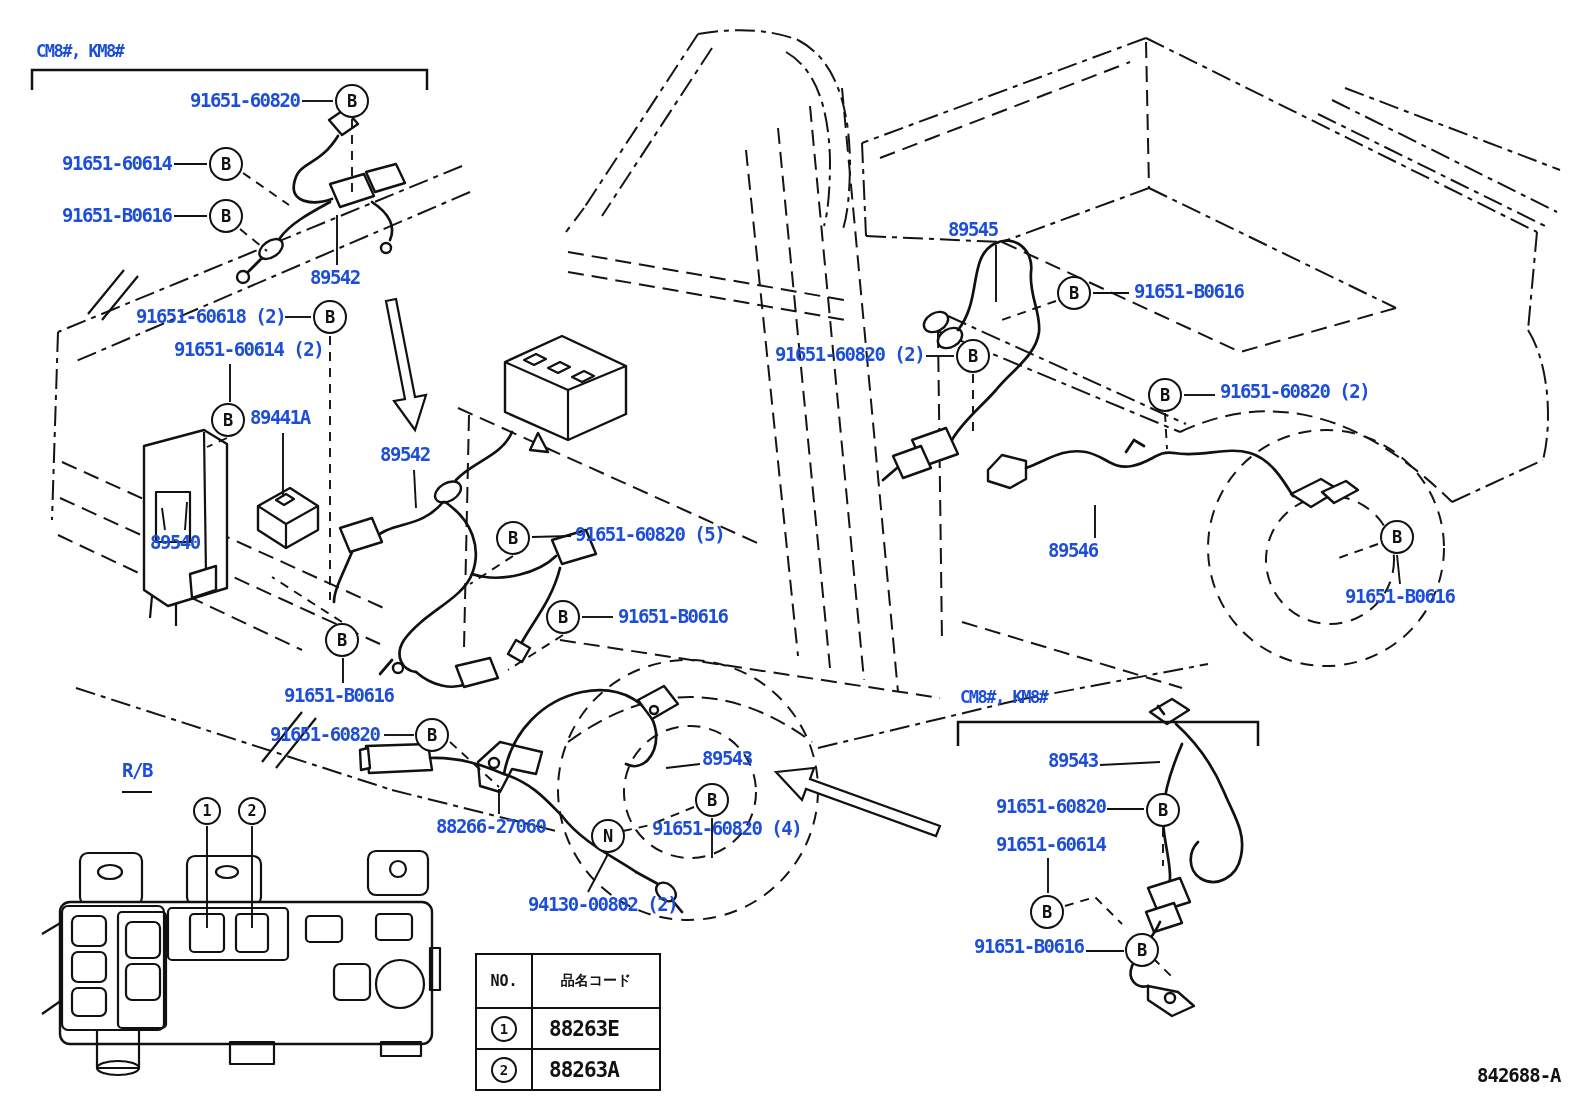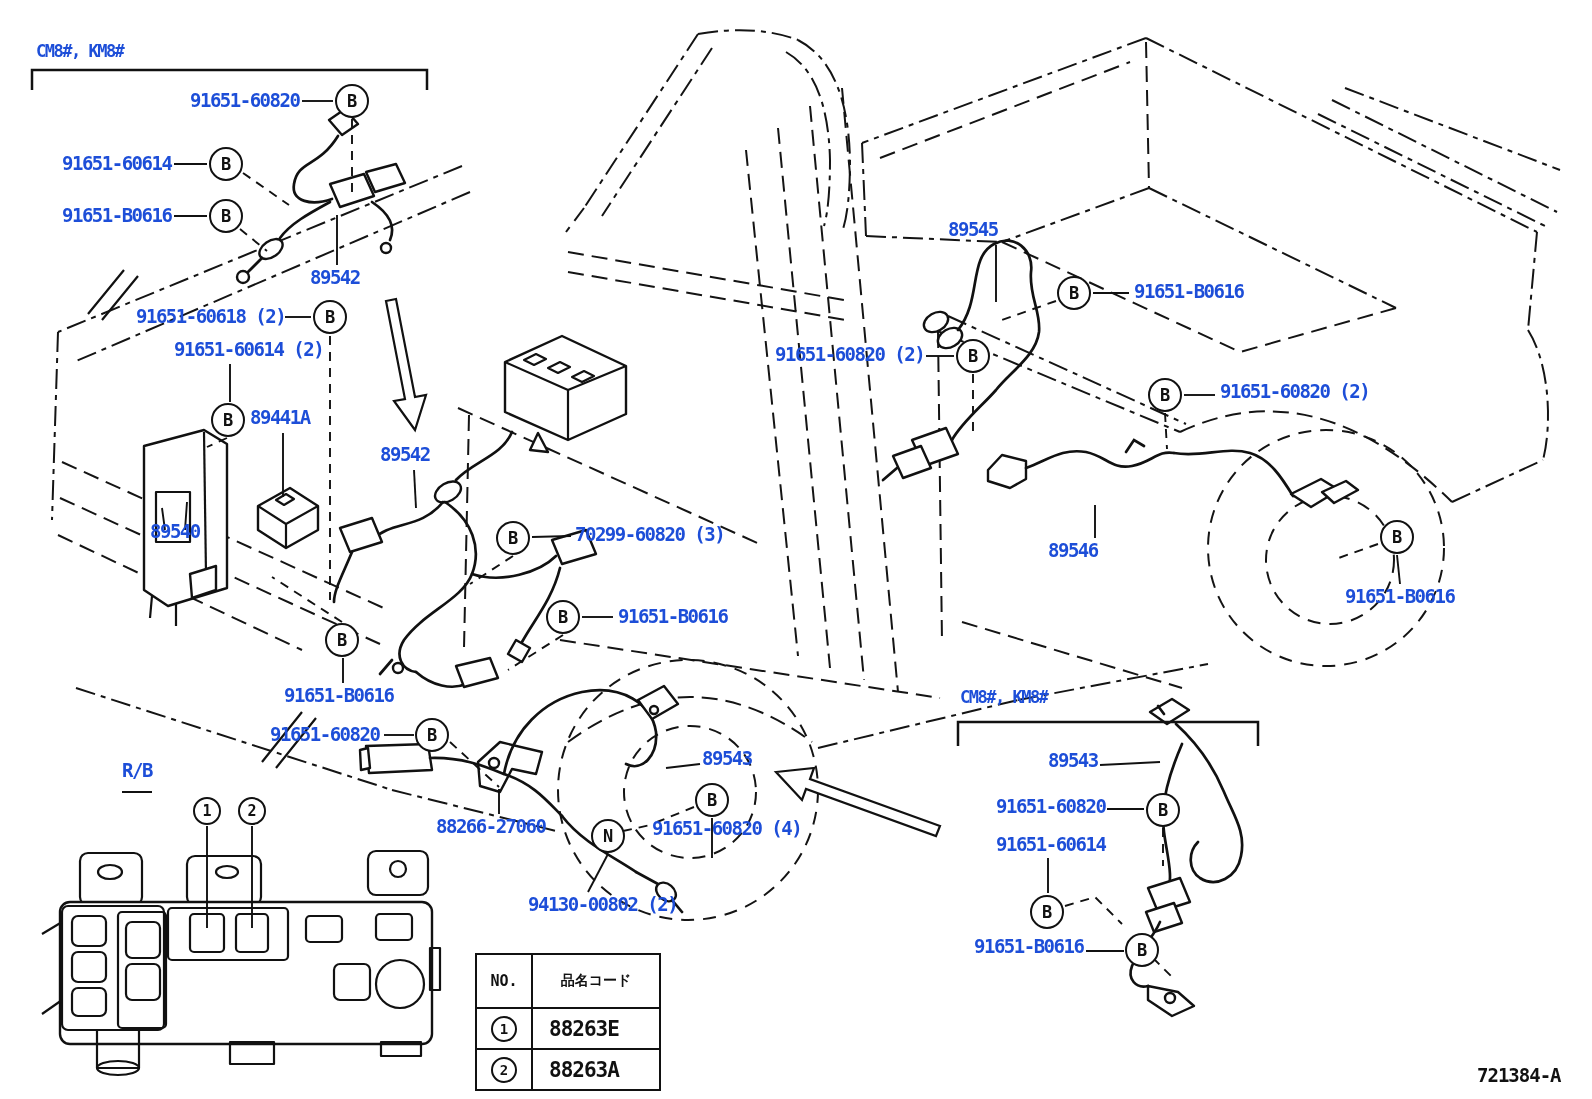--- a/index.html
+++ b/index.html
@@ -308,22 +308,22 @@
   <div id="labels">
       <div class="plabel small" style="left: 36px; top: 42px;">CM8#, KM8#</div>
       <div class="plabel" style="left: 190px; top: 90px;">91651-60820</div>
       <div class="plabel" style="left: 62px; top: 153px;">91651-60614</div>
       <div class="plabel" style="left: 62px; top: 205px;">91651-B0616</div>
       <div class="plabel" style="left: 310px; top: 267px;">89542</div>
       <div class="plabel" style="left: 136px; top: 306px;">91651-60618 (2)</div>
       <div class="plabel" style="left: 174px; top: 339px;">91651-60614 (2)</div>
       <div class="plabel" style="left: 250px; top: 407px;">89441A</div>
       <div class="plabel" style="left: 380px; top: 444px;">89542</div>
-      <div class="plabel" style="left: 150px; top: 521px;">89540</div>
-      <div class="plabel" style="left: 575px; top: 524px;">70299-60820 (3)</div>
+      <div class="plabel" style="left: 150px; top: 532px;">89540</div>
+      <div class="plabel" style="left: 575px; top: 524px;">91651-60820 (5)</div>
       <div class="plabel" style="left: 618px; top: 606px;">91651-B0616</div>
       <div class="plabel" style="left: 284px; top: 685px;">91651-B0616</div>
       <div class="plabel" style="left: 270px; top: 724px;">91651-60820</div>
       <div class="plabel ul" style="left: 122px; top: 760px;">R/B</div>
       <div class="plabel" style="left: 436px; top: 816px;">88266-27060</div>
       <div class="plabel" style="left: 702px; top: 748px;">89543</div>
       <div class="plabel" style="left: 652px; top: 818px; text-align: right;">91651-60820 (4)</div>
       <div class="plabel" style="left: 528px; top: 894px;">94130-00802 (2)</div>
       <div class="plabel" style="left: 948px; top: 219px;">89545</div>
       <div class="plabel" style="left: 1134px; top: 281px;">91651-B0616</div>
@@ -370,14 +370,14 @@
       <div class="tc c2 code">88263E</div>
     </div>
     <div class="trow">
       <div class="tc c1">
         <span class="cnum">2</span>
       </div>
       <div class="tc c2 code">88263A</div>
     </div>
   </div>
 
-  <div class="docnum">721384-A</div>
+  <div class="docnum">842688-A</div>
 </div>
 
 </body></html>

